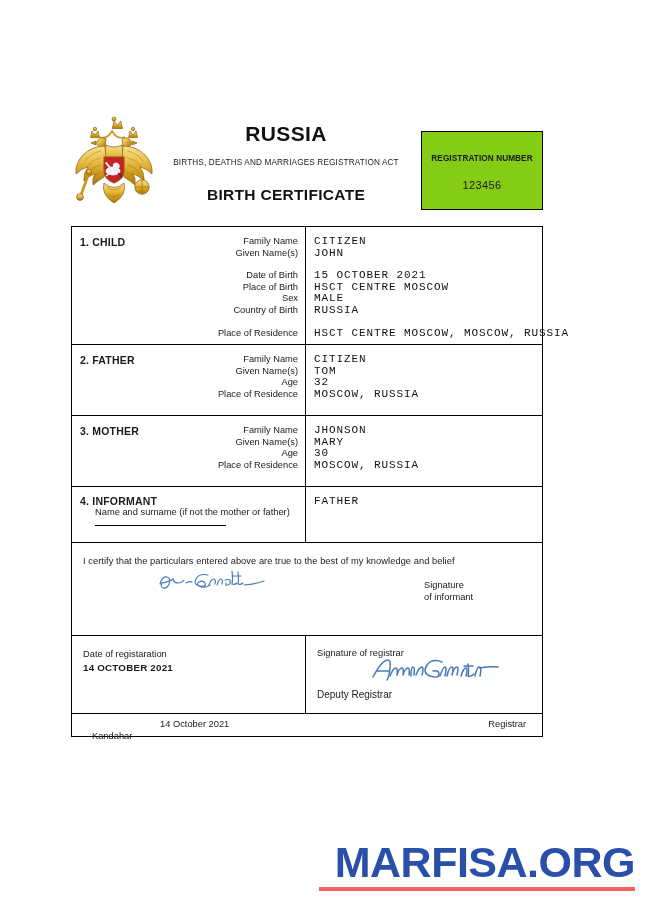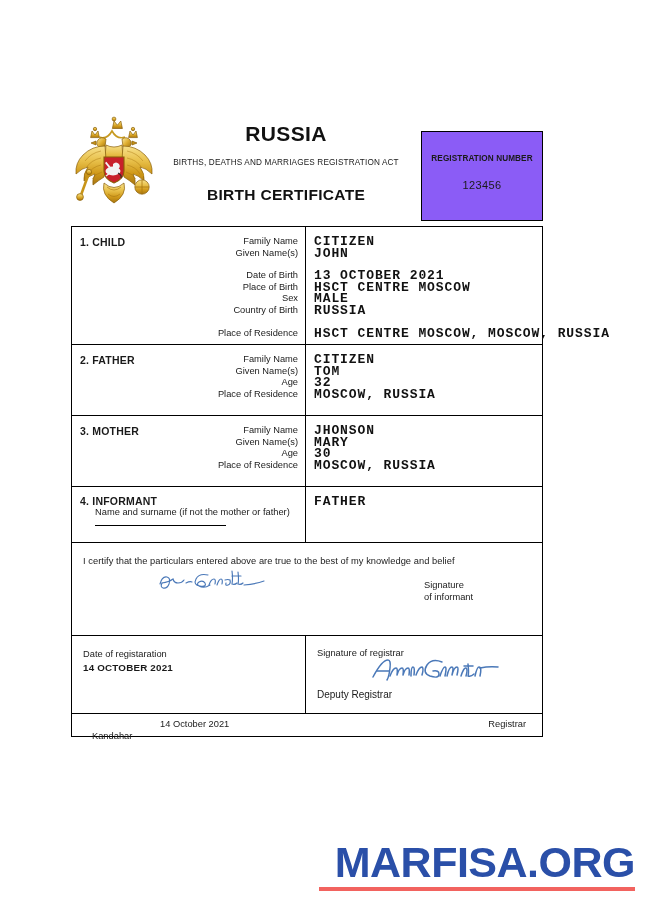--- a/index.html
+++ b/index.html
@@ -60,23 +60,23 @@
     font-weight: bold;
     letter-spacing: 0.3px;
     margin-top: 17px;
     color: #111;
   }
   .regbox {
     position: absolute;
     left: 421px;
     top: 19px;
     width: 122px;
-    height: 90px;
+    height: 79px;
     border: 1.3px solid #000;
-    background: #8b5cf6;
+    background: #84cc16;
   }
   .regbox-label {
     position: absolute;
     top: 22px;
     left: 0;
     width: 100%;
     text-align: center;
     font-size: 8.2px;
     font-weight: bold;
     letter-spacing: 0.1px;
@@ -135,22 +135,22 @@
     font-size: 9.3px;
     line-height: 11.6px;
     color: #1a1a1a;
   }
   .labels .lbl { display: block; }
   .labels .gap { display: block; height: 11px; }
 
   .values {
     padding: 9px 0 9px 8px;
     font-family: "Liberation Mono", "DejaVu Sans Mono", monospace;
-    font-size: 13px;
-    font-weight: bold;
+    font-size: 11px;
+    font-weight: normal;
     line-height: 11.6px;
     letter-spacing: 0.9px;
     color: #111;
   }
   .values .val { display: block; white-space: nowrap; }
   .values .gap { display: block; height: 11px; }
 
   
   .informant-left { padding: 8px 16px 10px 8px; }
   .informant-head {
@@ -375,21 +375,21 @@
         <span class="lbl">Country of Birth</span>
         <span class="gap"></span>
         <span class="lbl">Place of Residence</span>
       </div>
     </div>
     <div class="col-right">
       <div class="values">
         <span class="val">CITIZEN</span>
         <span class="val">JOHN</span>
         <span class="gap"></span>
-        <span class="val">13 OCTOBER 2021</span>
+        <span class="val">15 OCTOBER 2021</span>
         <span class="val">HSCT CENTRE MOSCOW</span>
         <span class="val">MALE</span>
         <span class="val">RUSSIA</span>
         <span class="gap"></span>
         <span class="val">HSCT CENTRE MOSCOW, MOSCOW, RUSSIA</span>
       </div>
     </div>
   </div>
 
   <div class="section" style="height:71px;">

